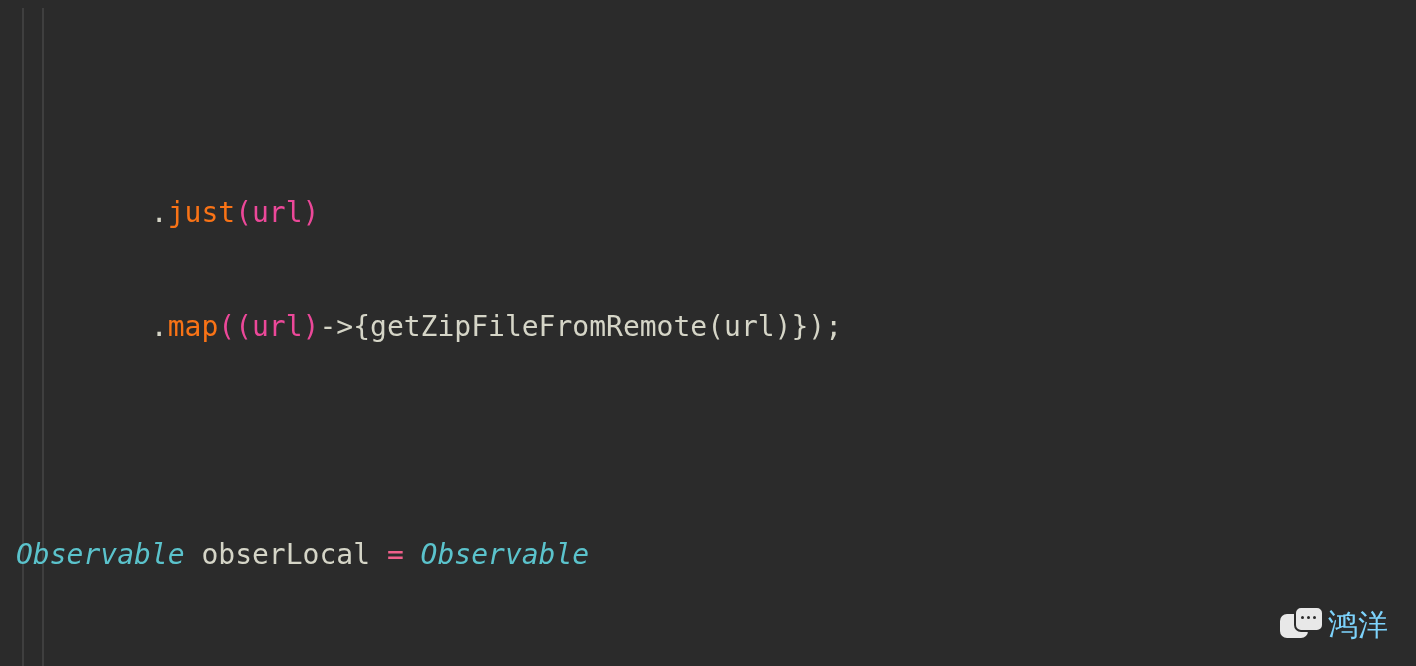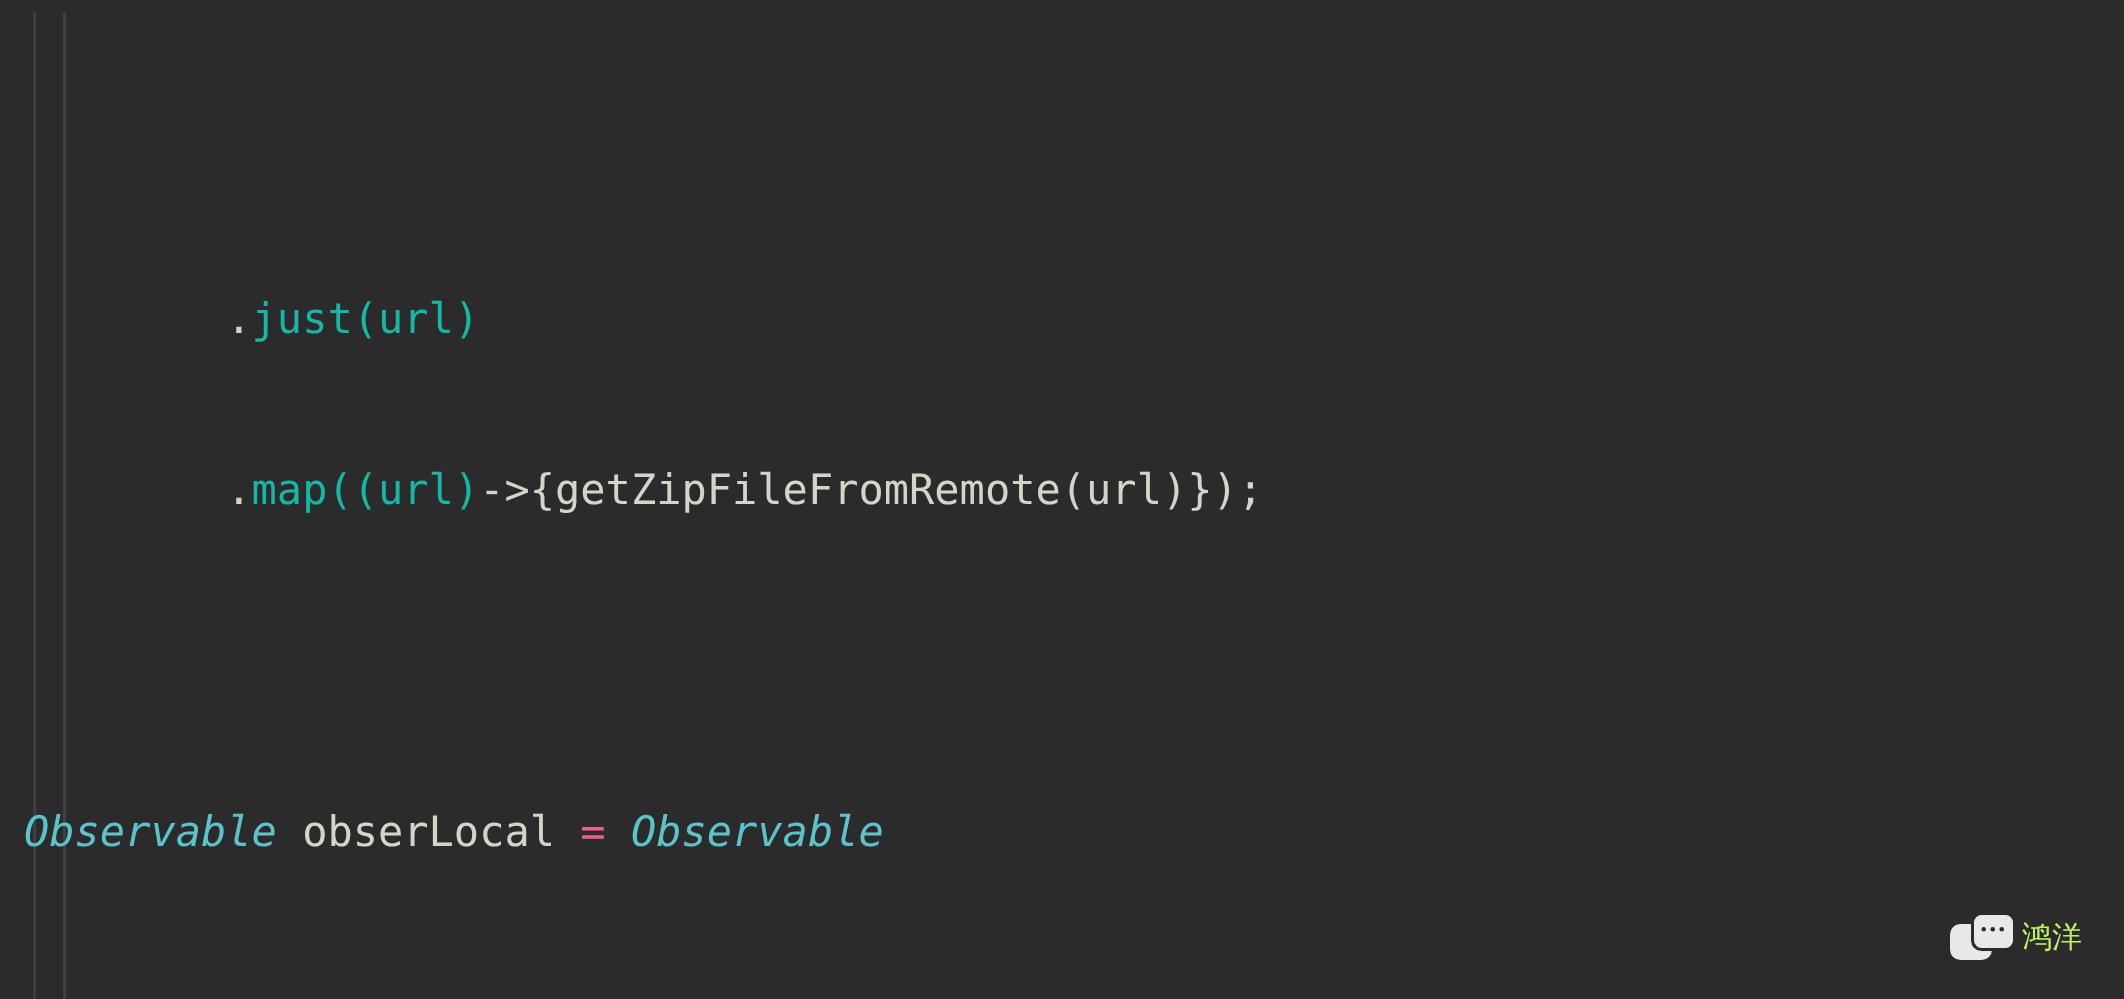--- a/index.html
+++ b/index.html
@@ -20,29 +20,29 @@
     background:#3f3f3f;
   }
   .gutter2{
     position:absolute;left:42px;top:8px;bottom:0;width:2px;
     background:#3f3f3f;
   }
   .line{position:relative;}
   .t-type{color:#5bc3cc;font-style:italic;}
   .t-id{color:#d5d5c7;}
   .t-assign{color:#f05f8a;}
-  .t-mth{color:#14b8a6;}
-  .t-par{color:#14b8a6;}
+  .t-mth{color:#f97316;}
+  .t-par{color:#ec4899;}
   .t-static{color:#5bc3cc;font-style:italic;}
   .t-arrow{color:#d5d5c7;}
   .watermark{
     position:absolute;right:28px;bottom:22px;
-    display:flex;align-items:flex-end;gap:6px;
-    color:#bef264;font-family:"PingFang SC","Microsoft YaHei",sans-serif;
-    font-size:20px;
+    display:flex;align-items:flex-start;gap:6px;
+    color:#7dd3fc;font-family:"PingFang SC","Microsoft YaHei",sans-serif;
+    font-size:30px;
   }
   .wm-icon{width:42px;height:36px;position:relative;}
   .wm-icon .b1{position:absolute;left:0;top:8px;width:28px;height:24px;border-radius:7px;background:#e8e8e8;}
   .wm-icon .b1::after{content:"";position:absolute;left:6px;bottom:-5px;border:5px solid transparent;border-top-color:#e8e8e8;}
   .wm-icon .b2{position:absolute;left:14px;top:0;width:26px;height:22px;border-radius:7px;background:#e8e8e8;border:2px solid #2b2b2b;}
   .wm-icon .b2 .d{position:absolute;top:8px;width:3px;height:3px;border-radius:50%;background:#2b2b2b;}
   .wm-icon .b2 .d1{left:5px;} .wm-icon .b2 .d2{left:11px;} .wm-icon .b2 .d3{left:17px;}
 </style>
 </head>
 <body>

